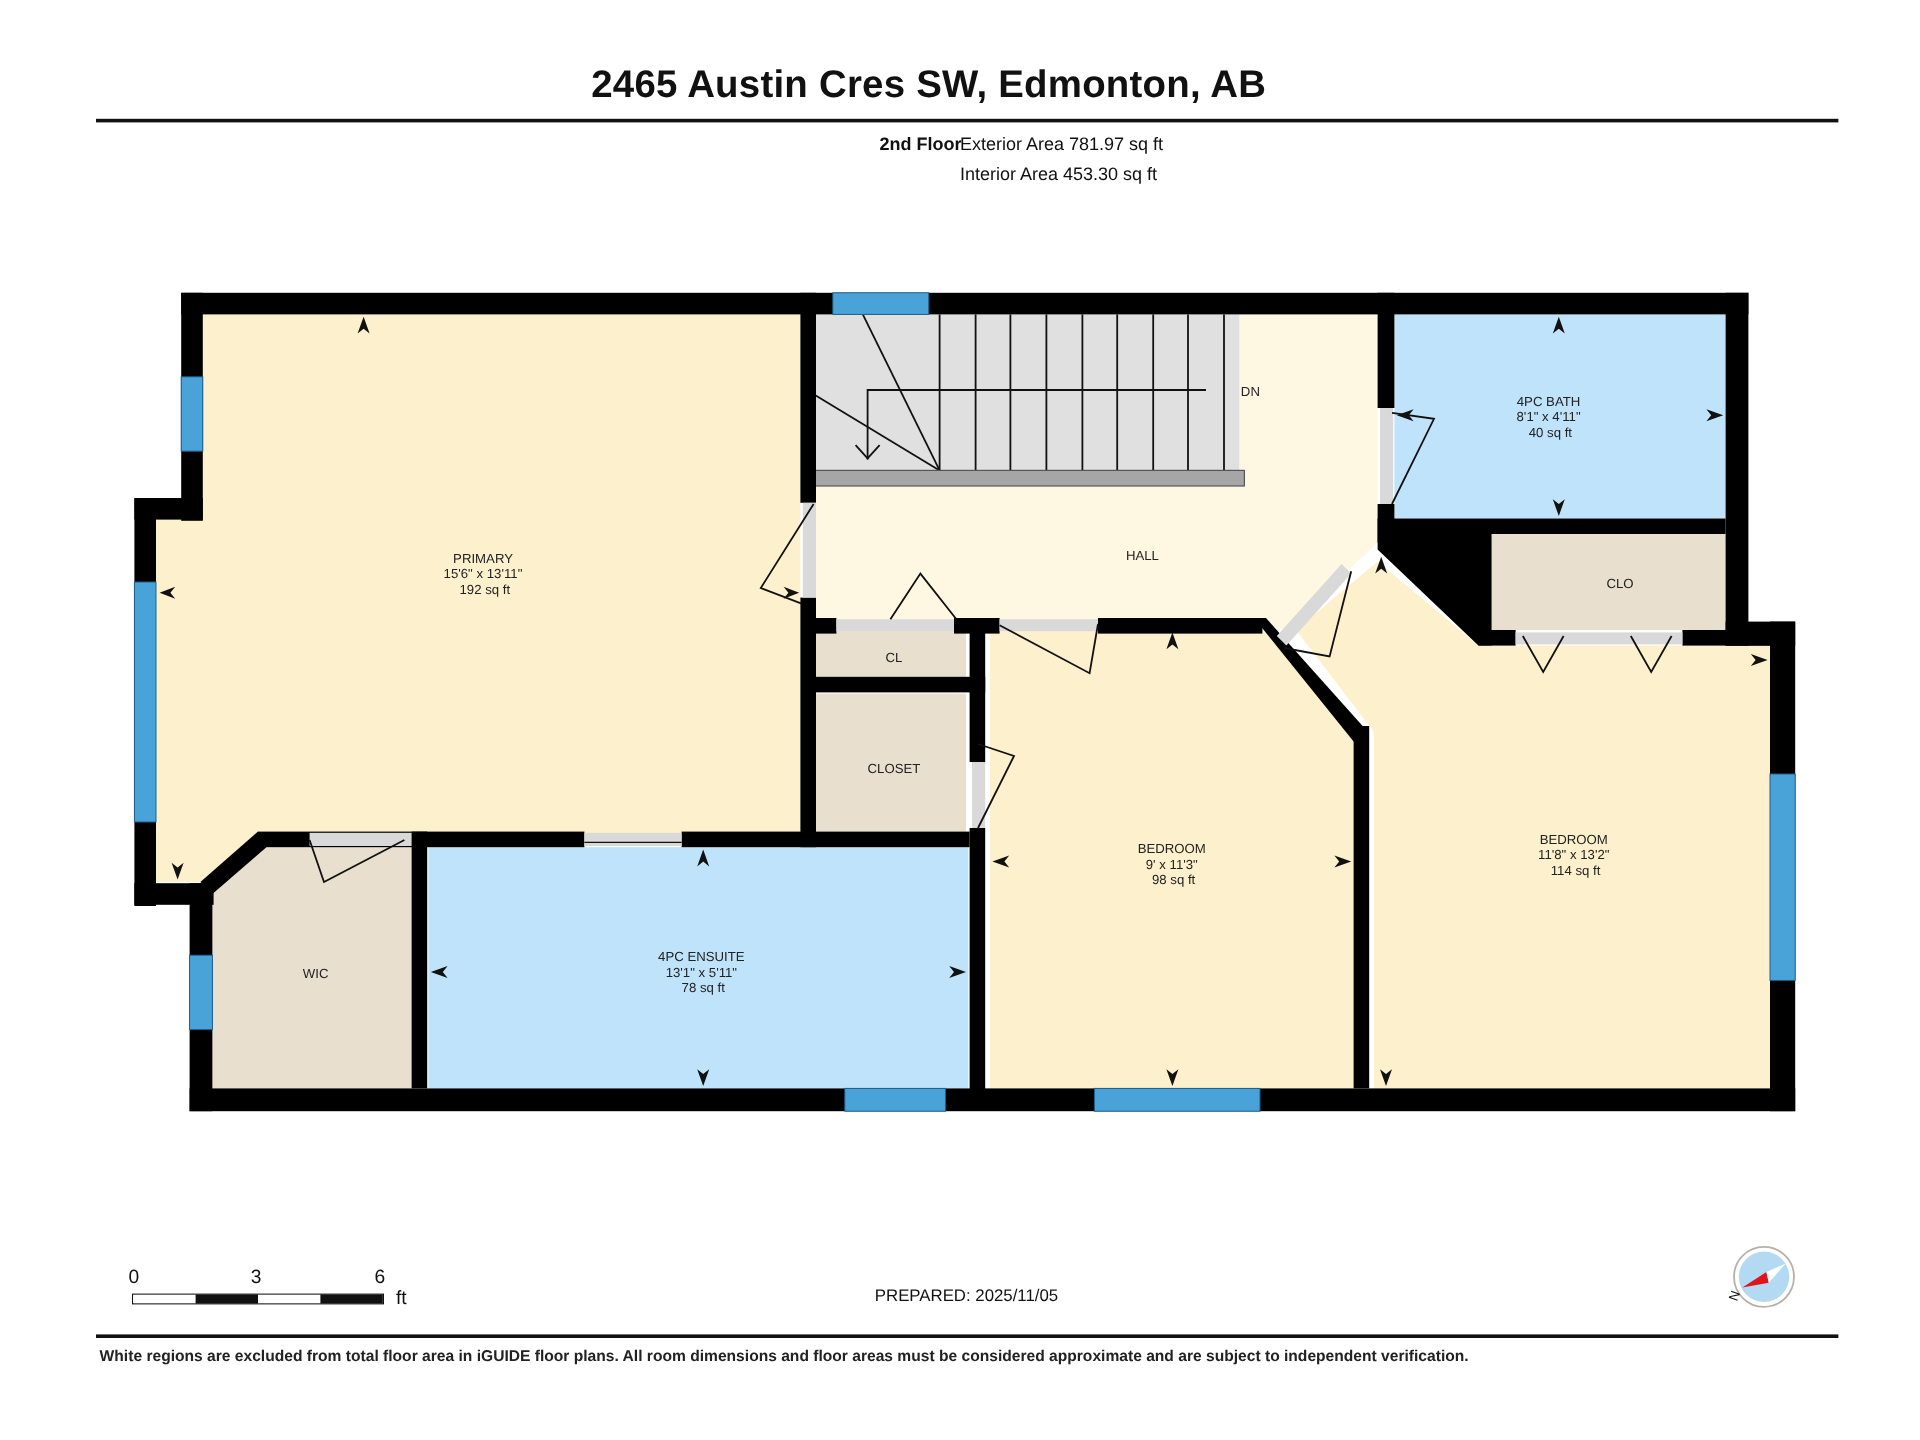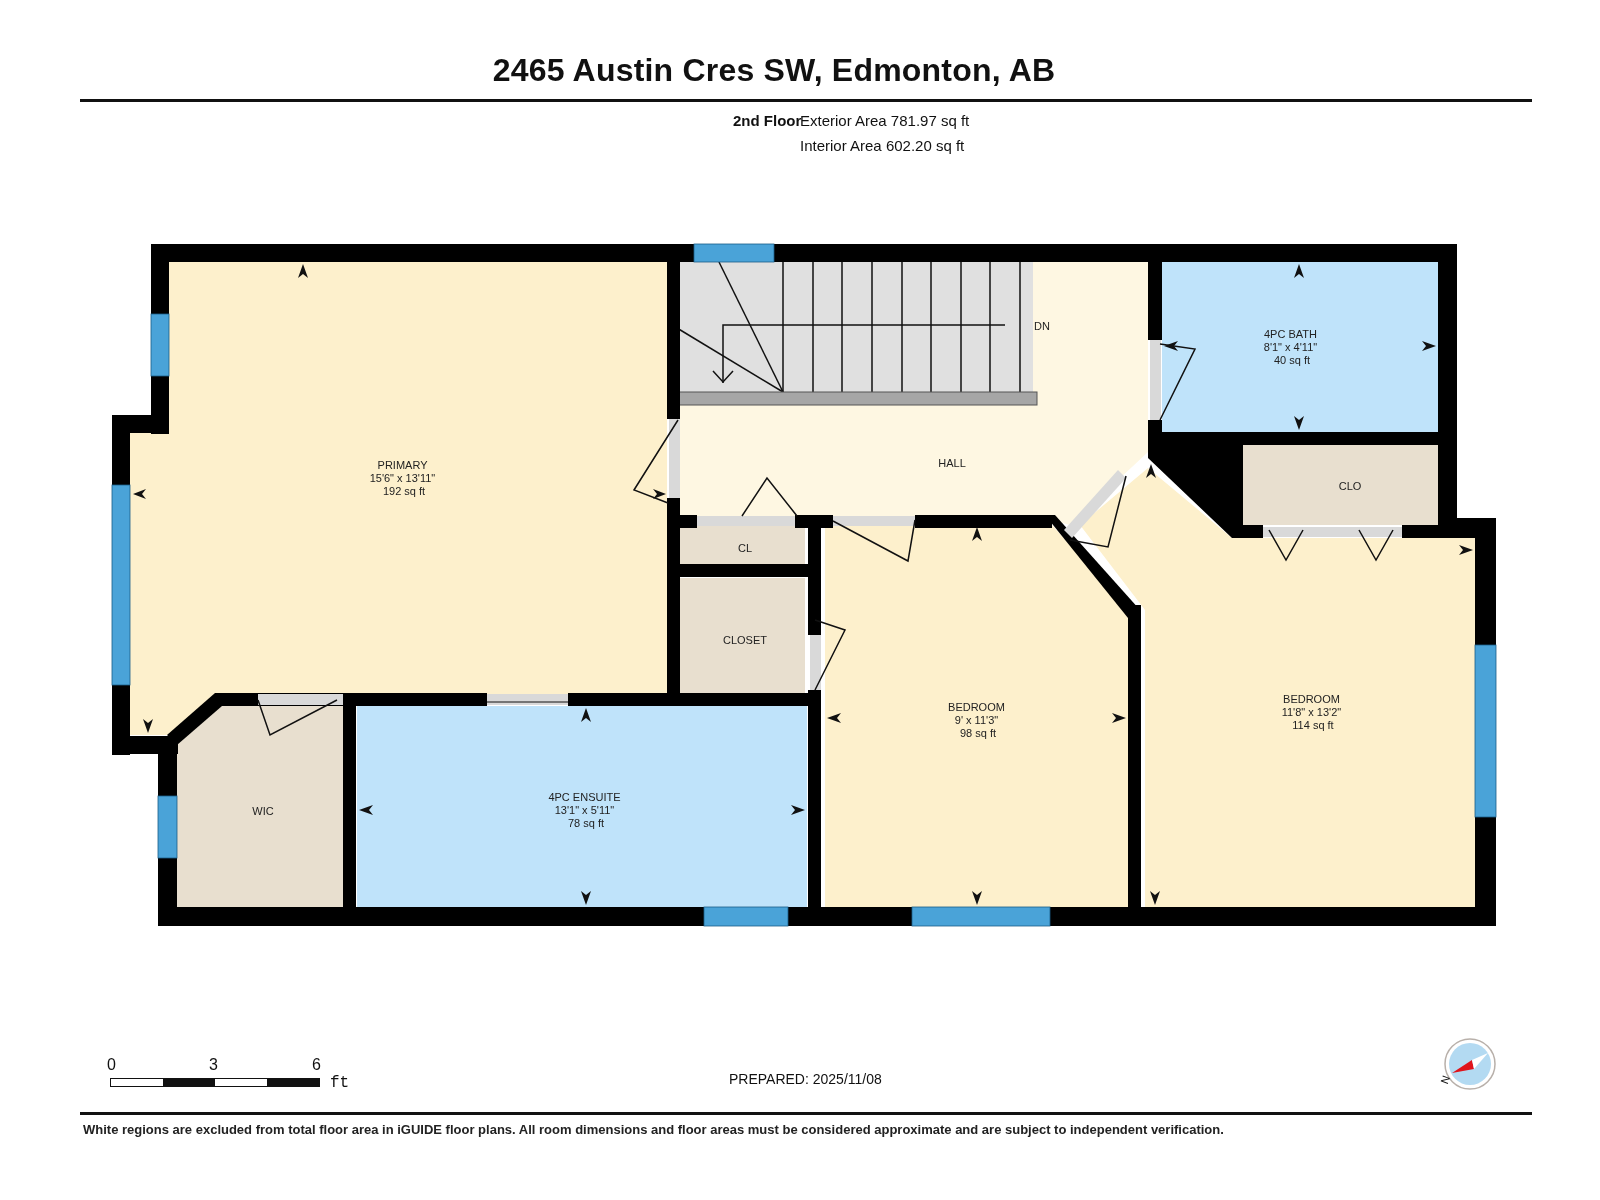--- a/index.html
+++ b/index.html
@@ -13,33 +13,33 @@
   .floor-label { position: absolute; left: 733px; top: 112px; font-size: 15px; font-weight: bold; }
   .area-line { position: absolute; left: 800px; font-size: 15px; }
   .area-line.ext { top: 112px; }
   .area-line.int { top: 137px; }
   svg#plan { position: absolute; left: 0; top: 0; }
   .room-label { font-family: "Liberation Sans", sans-serif; font-size: 11px; fill: #222; text-anchor: middle; }
   .scale { position: absolute; left: 110px; top: 1056px; }
   .scale-num { position: absolute; top: 0; font-size: 16px; }
   .scale-bar { position: absolute; top: 22px; left: 0; width: 208px; height: 7px; border: 1px solid #111; display: flex; }
   .scale-seg { flex: 1; }
-  .scale-unit { position: absolute; left: 220px; top: 18px; font-size: 16px; font-family: Liberation Mono, monospace; }
+  .scale-unit { position: absolute; left: 220px; top: 18px; font-size: 16px; }
   .prepared { position: absolute; left: 729px; top: 1071px; font-size: 14px; }
   .disclaimer { position: absolute; left: 83px; top: 1122px; font-size: 13px; color: #222; font-weight: bold; }
   .compass { position: absolute; left: 1440px; top: 1036px; width: 56px; height: 56px; }
 </style>
 </head>
 <body>
 
 <div class="title">2465 Austin Cres SW, Edmonton, AB</div>
 <div class="rule top"></div>
 <div class="floor-label">2nd Floor</div>
 <div class="area-line ext">Exterior Area 781.97 sq ft</div>
-<div class="area-line int">Interior Area 602.20 sq ft</div>
+<div class="area-line int">Interior Area 453.30 sq ft</div>
 
 <svg id="plan" width="1600" height="1200" viewBox="0 0 1600 1200">
 
   <g>
     <polygon fill="#fdf0cc" points="160,262 667,262 667,703 215,703 178,735 130,735 130,431 160,431"></polygon>
     <rect x="680" y="262" width="353" height="130" fill="#e0e0e0"></rect>
     <polygon fill="#fef7e2" points="680,392 1033,392 1033,262 1148,262 1148,452 1070,525 1045,518 680,518"></polygon>
     <rect x="1162" y="262" width="276" height="170" fill="#bfe3fa"></rect>
     <rect x="1243" y="445" width="195" height="80" fill="#e8dfcf"></rect>
     <rect x="675" y="522" width="130" height="42" fill="#e8dfcf"></rect>
@@ -216,21 +216,21 @@
   <span class="scale-num" style="left:202px">6</span>
   <div class="scale-bar">
     <div class="scale-seg" style="background:#fff"></div>
     <div class="scale-seg" style="background:#111"></div>
     <div class="scale-seg" style="background:#fff"></div>
     <div class="scale-seg" style="background:#111"></div>
   </div>
   <span class="scale-unit">ft</span>
 </div>
 
-<div class="prepared">PREPARED: 2025/11/08</div>
+<div class="prepared">PREPARED: 2025/11/05</div>
 
 <svg class="compass" viewBox="0 0 56 56">
   <circle cx="30" cy="28" r="25" fill="#fff" stroke="#b8b0aa" stroke-width="1.5"></circle>
   <circle cx="30" cy="28" r="21" fill="#b3daf2"></circle>
   <polygon points="12,37 32,24 34,33" fill="#e0141b"></polygon>
   <polygon points="32,24 48,17 34,33" fill="#ffffff"></polygon>
   <text x="2" y="47" font-size="11" font-family="Liberation Sans, sans-serif" fill="#111" transform="rotate(-70 6 44)">N</text>
 </svg>
 
 <div class="rule bottom"></div>

